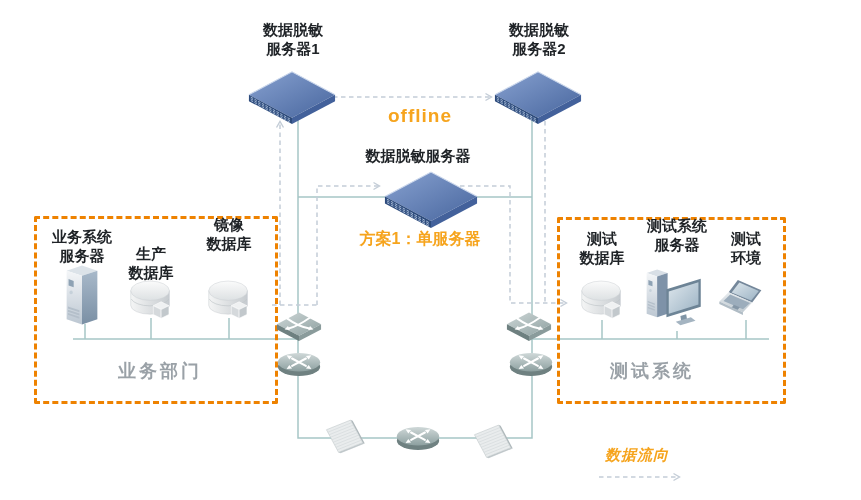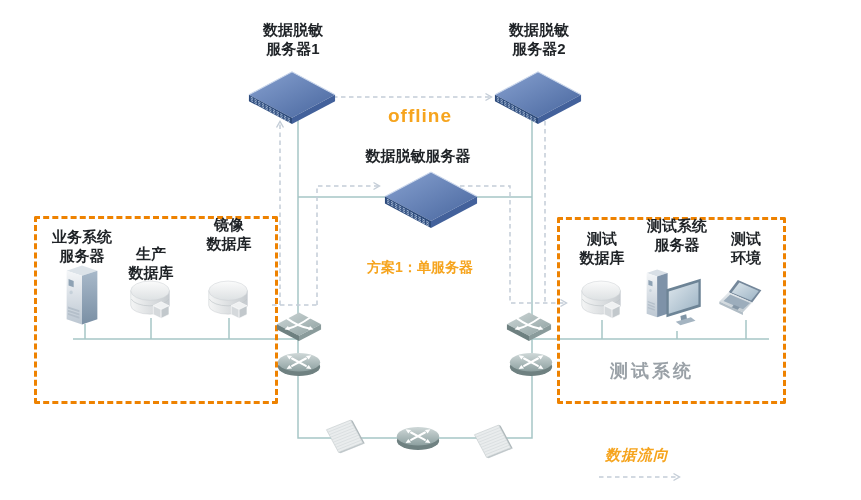--- a/index.html
+++ b/index.html
@@ -13,21 +13,21 @@
   .box-biz{left:34px;top:216px;width:238px;height:182px;}
   .box-test{left:557px;top:217px;width:223px;height:181px;}
   .icon{position:absolute;z-index:3;}
   .defs{position:absolute;width:0;height:0;overflow:hidden;}
   .lbl{position:absolute;z-index:4;transform:translateX(-50%);text-align:center;
        white-space:pre-line;font-weight:bold;color:var(--heading-black);line-height:1.28;}
   .t17{font-size:15px;}
   .t15{font-size:15px;}
   .orange{color:var(--text-orange);}
   .offline{font-size:19px;font-weight:700;letter-spacing:1px;}
-  .plan1{font-size:14px;margin-top:30px;}
+  .plan1{font-size:16px;}
   .dept{font-size:18px;color:var(--dept-gray);letter-spacing:3px;}
   .flow{font-size:15px;letter-spacing:1px;font-style:italic;}
 </style>
 </head>
 <body>
 
 <div class="canvas">
 
   <svg class="defs" aria-hidden="true">
     <defs>
@@ -258,20 +258,21 @@
   <div class="lbl offline orange" style="left:420px;top:104px">offline</div>
   <div class="lbl t17" style="left:418px;top:146px">数据脱敏服务器</div>
   <div class="lbl plan1 orange" style="left:420px;top:229px">方案1：单服务器</div>
 
   <div class="lbl t15" style="left:82px;top:227px">业务系统
 服务器</div>
   <div class="lbl t15" style="left:151px;top:244px">生产
 数据库</div>
   <div class="lbl t15" style="left:229px;top:215px">镜像
 数据库</div>
+  <div class="lbl dept" style="left:160px;top:360px">业务部门</div>
 
   <div class="lbl t15" style="left:602px;top:229px">测试
 数据库</div>
   <div class="lbl t15" style="left:677px;top:216px">测试系统
 服务器</div>
   <div class="lbl t15" style="left:746px;top:229px">测试
 环境</div>
   <div class="lbl dept" style="left:652px;top:360px">测试系统</div>
 
   <div class="lbl flow orange" style="left:637px;top:445px">数据流向</div>

